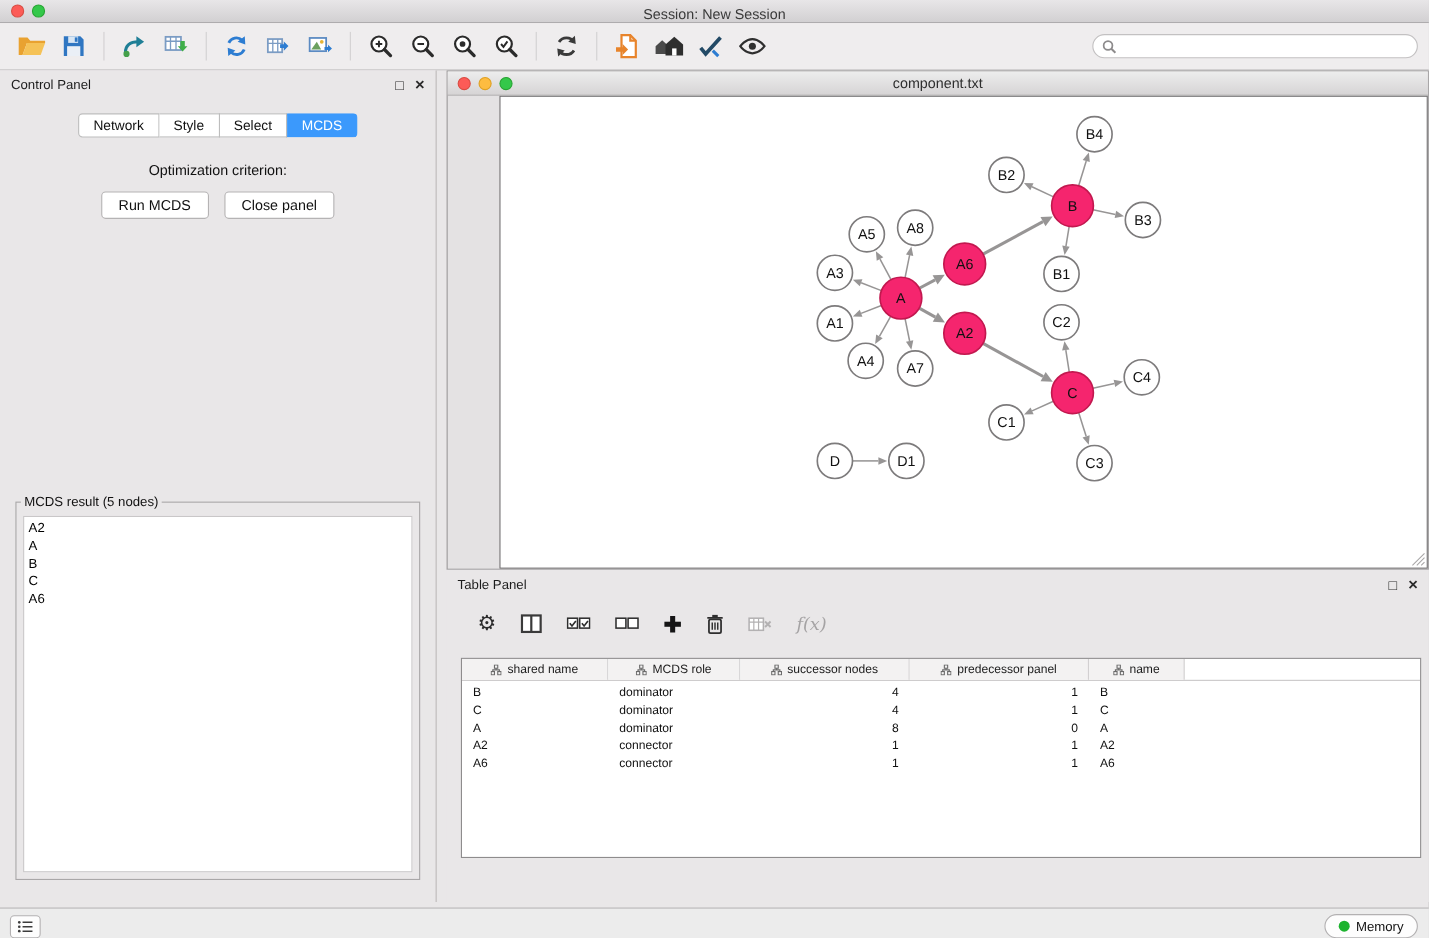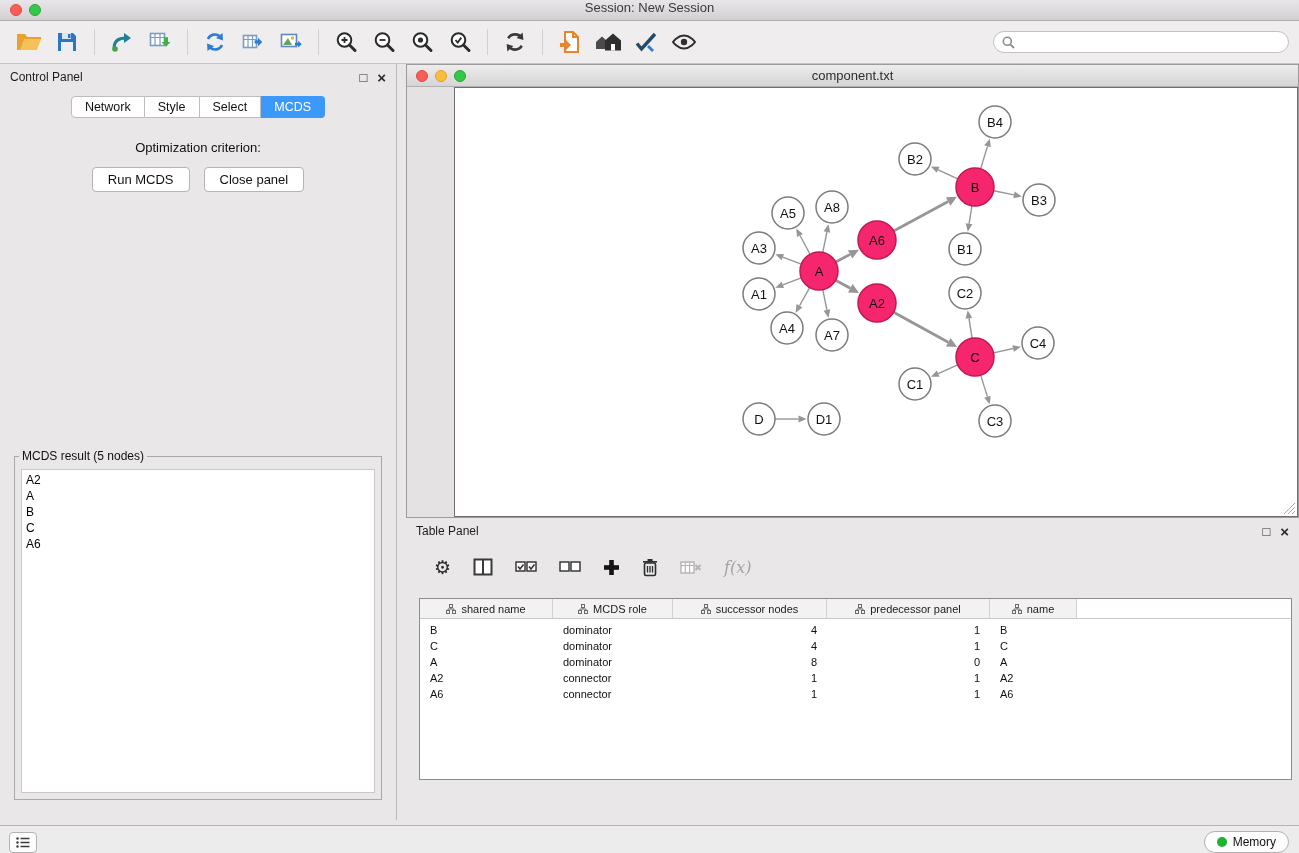--- a/index.html
+++ b/index.html
@@ -2,21 +2,21 @@
 <html><head>
 <meta charset="utf-8">
 <style>
   * { margin:0; padding:0; box-sizing:border-box; }
   body { font-family:"Liberation Sans",sans-serif; background:#444; }
   .app { position:relative; width:1299px; height:853px; background:#e9e7e8; overflow:hidden; }
 
   
   .titlebar { position:absolute; top:0; left:0; width:100%; height:21px;
     background:linear-gradient(#e8e6e8,#d2d0d2); border-bottom:1px solid #aeacae;
-    display:flex; align-items:flex-start; justify-content:center; }
+    display:flex; align-items:flex-end; justify-content:center; }
   .titlebar .title { font-size:13px; color:#3a3a3a; }
   .lights { position:absolute; left:10px; top:4px; display:flex; gap:7px; }
   .light { width:12px; height:12px; border-radius:50%; }
   .light.red { background:#fc5b57; border:1px solid #d94c42; }
   .light.yellow { background:#fdbc40; border:1px solid #dfa123; }
   .light.green { background:#34c84a; border:1px solid #27a532; }
 
   
   .toolbar { position:absolute; top:21px; left:0; width:100%; height:43px;
     background:#efedee; border-bottom:1px solid #c6c4c5;
@@ -31,21 +31,21 @@
 
   
   .control-panel { position:absolute; left:0; top:64px; width:397px; height:756px;
     background:#e9e7e8; border-right:1px solid #bcbaba; }
   .panel-head { height:26px; display:flex; align-items:center; padding:0 10px; }
   .panel-head .ptitle { font-size:12px; color:#1d1d1d; }
   .panel-head .pbtns { margin-left:auto; display:flex; gap:10px; align-items:center; }
   .pbtn { font-size:13px; color:#2a2a2a; line-height:1; background:none; border:none; }
   .pbtn.closex { font-weight:bold; font-size:15px; }
 
-  .seg-tabs { display:flex; justify-content:center; margin-top:6px; }
+  .seg-tabs { display:flex; justify-content:center; margin-top:13px; }
   .seg-tab { padding:3px 13px; font-size:12.5px; background:#fff; color:#111;
     border:1px solid #bdbdbd; border-left:none; }
   .seg-tab:first-child { border-left:1px solid #bdbdbd; border-radius:4px 0 0 4px; }
   .seg-tab:last-child { border-radius:0 4px 4px 0; }
   .seg-tab.active { background:#3b99fc; border-color:#3b99fc; color:#fff; }
 
   .opt-label { text-align:center; font-size:13px; color:#111; margin-top:22px; }
   .dropdown { position:relative; width:312px; height:24px; margin:9px auto 0 auto;
     background:#fff; border:1px solid #b5b3b4; border-radius:4px;
     display:flex; align-items:center; }

